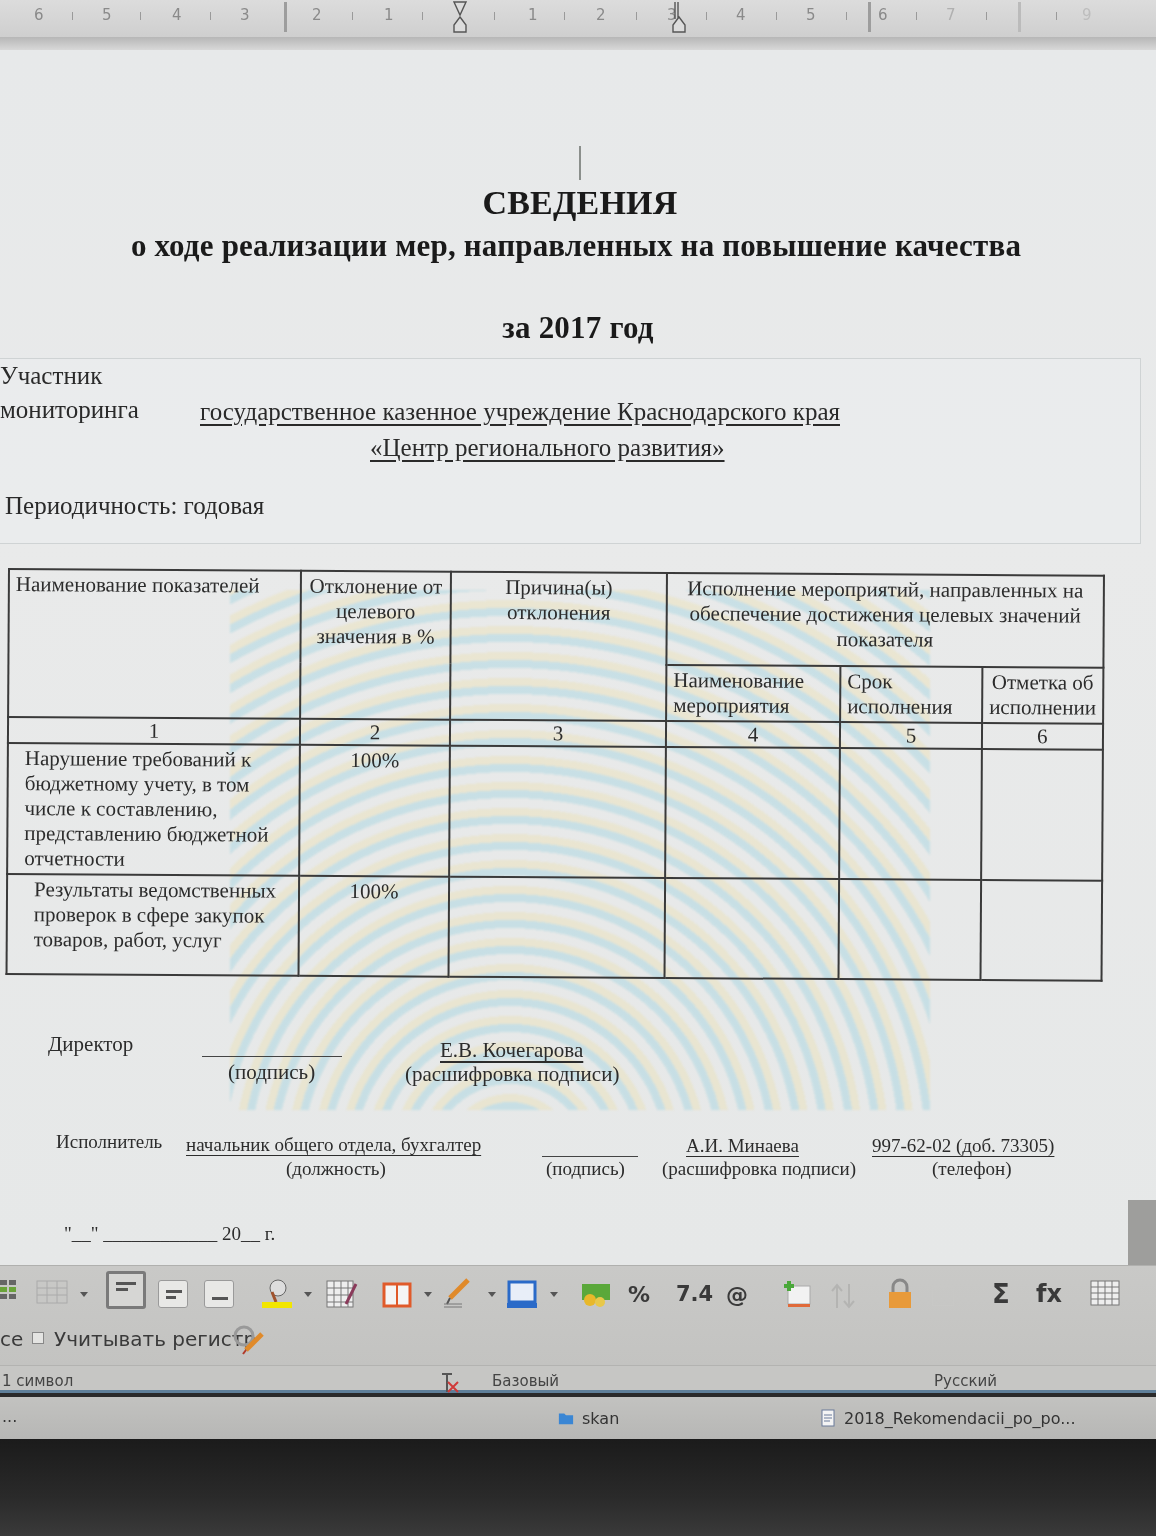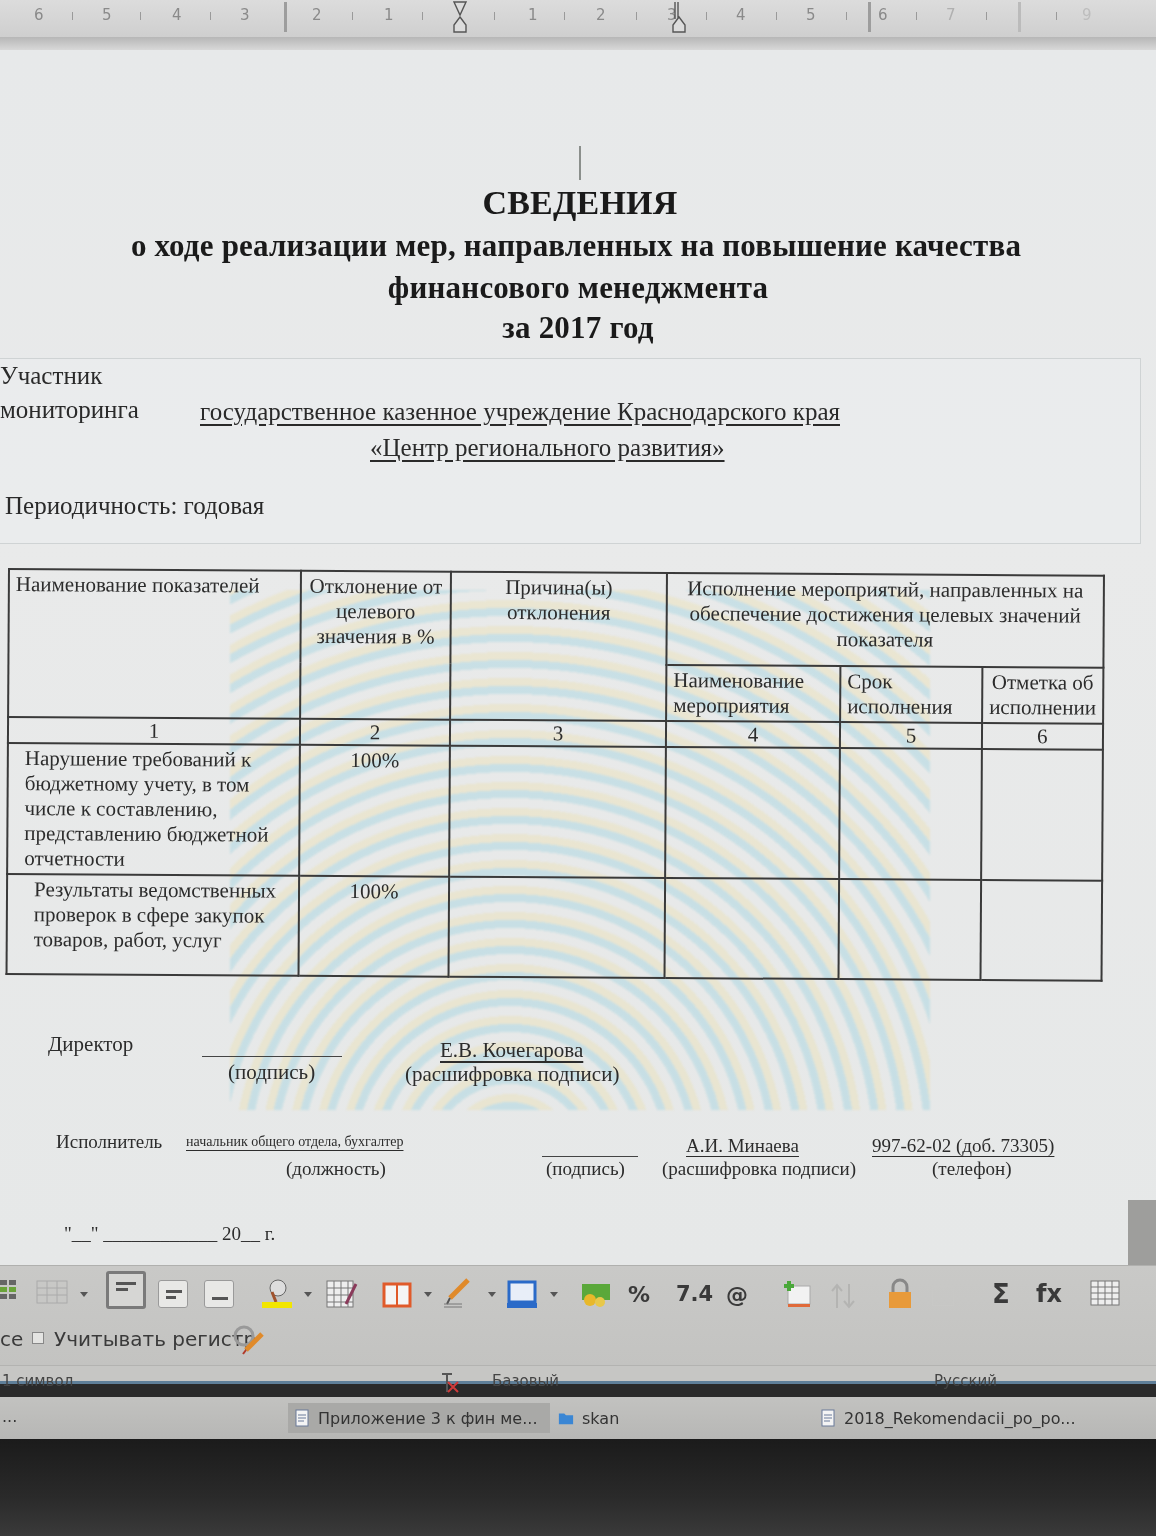--- a/index.html
+++ b/index.html
@@ -58,21 +58,21 @@
             font-size: 22px; color: #3a3a3a; }
   .tb-box { width: 30px; height: 28px; border: 1px solid #9a9a9a; border-radius: 3px; background: #e8e8e6; }
   .tb-box.active { border: 3px solid #7a7a7a; background: #d6d6d4; width: 40px; height: 38px; }
   .tb-box .l1, .tb-box .l2 { position: absolute; height: 3px; background: #555; left: 7px; }
   .drop { position: absolute; top: 26px; width: 0; height: 0; border-left: 4px solid transparent;
           border-right: 4px solid transparent; border-top: 5px solid #555; }
   .find-row { position: absolute; top: 1326px; font-family: "DejaVu Sans", sans-serif; font-size: 20px; color: #3a3a3a; }
   .checkbox { position: absolute; width: 12px; height: 12px; border: 1px solid #888; background: #e4e4e2; }
 
   
-  .statusbar { position: absolute; left: 0; top: 1365px; width: 1156px; height: 19px;
+  .statusbar { position: absolute; left: 0; top: 1365px; width: 1156px; height: 28px;
                background: #c6c6c4; border-top: 1px solid #b3b3b1; border-bottom: 3px solid #5f7f99;
                font-family: "DejaVu Sans", sans-serif; font-size: 15px; color: #444; }
   .statusbar span { position: absolute; top: 6px; }
 
   
   .taskbar { position: absolute; left: 0; top: 1397px; width: 1156px; height: 42px;
              background: linear-gradient(#c2c2c0, #b7b7b5); font-family: "DejaVu Sans", sans-serif;
              font-size: 16px; color: #333; }
   .task { position: absolute; top: 6px; height: 30px; display: flex; align-items: center; gap: 8px; padding: 0 6px; }
   .task.active { background: #a9a9a7; }
@@ -124,21 +124,20 @@
     <div class="minor" style="left:1056px"></div>
 </div>
 <div class="ruler-shade"></div>
 
 <div class="page">
   <div class="moire"></div>
   <div class="cursor-bar"></div>
 
   <div class="title t1">СВЕДЕНИЯ</div>
   <div class="title t2">о ходе реализации мер, направленных на повышение качества</div>
-  <div class="title t3">финансового менеджмента</div>
   <div class="title t4">за 2017 год</div>
 
   <div class="infobox"></div>
   <div class="lbl" style="left:0;top:312px">Участник</div>
   <div class="lbl" style="left:0;top:346px">мониторинга</div>
   <div class="lbl ul" style="left:200px;top:348px">государственное казенное учреждение Краснодарского края</div>
   <div class="lbl" style="left:5px;top:442px">Периодичность: годовая</div>
   <div class="lbl ul" style="left:370px;top:384px">«Центр регионального развития»</div>
 
   <table class="tbl">
@@ -181,21 +180,21 @@
   </tbody>
     </table>
 
   <div class="sig" style="left:48px;top:982px">Директор</div>
   <div class="sigline" style="left:202px;top:1006px;width:140px"></div>
   <div class="sig" style="left:228px;top:1010px">(подпись)</div>
   <div class="sig ul" style="left:440px;top:988px">Е.В. Кочегарова</div>
   <div class="sig" style="left:405px;top:1012px">(расшифровка подписи)</div>
 
   <div class="sig" style="left:56px;top:1081px;font-size:19px">Исполнитель</div>
-  <div class="sig ul" style="left:186px;top:1084px;font-size:14px">начальник общего отдела, бухгалтер</div>
+  <div class="sig ul" style="left:186px;top:1084px;font-size:19px">начальник общего отдела, бухгалтер</div>
   <div class="sig" style="left:286px;top:1108px;font-size:19px">(должность)</div>
   <div class="sigline" style="left:542px;top:1106px;width:96px"></div>
   <div class="sig" style="left:546px;top:1108px;font-size:19px">(подпись)</div>
   <div class="sig ul" style="left:686px;top:1085px;font-size:19px">А.И. Минаева</div>
   <div class="sig" style="left:662px;top:1108px;font-size:19px">(расшифровка подписи)</div>
   <div class="sig ul" style="left:872px;top:1085px;font-size:19px">997-62-02 (доб. 73305)</div>
   <div class="sig" style="left:932px;top:1108px;font-size:19px">(телефон)</div>
 
   <div class="sig" style="left:64px;top:1173px;font-size:19px">"__" ____________ 20__ г.</div>
 </div>
@@ -312,27 +311,20 @@
   <svg style="position:absolute;left:438px;top:6px" width="22" height="22" viewBox="0 0 22 22">
     <path d="M4 2H14M9 2V20" stroke="#555" stroke-width="2"></path>
       <path d="M10 10L20 20M20 10L10 20" stroke="#d03a3a" stroke-width="2"></path>
   </svg>
   <span style="left:492px">Базовый</span>
   <span style="left:934px">Русский</span>
 </div>
 
 <div class="taskbar">
   <span style="position:absolute;left:2px;top:10px">...</span>
-  <div class="task active" style="left:288px;width:262px">
-    <svg class="ico" viewBox="0 0 14 18">
-      <rect x="1" y="1" width="12" height="16" fill="#f4f4f4" stroke="#6a7a9a"></rect>
-        <path d="M3 6H11M3 9H11M3 12H9" stroke="#6a7a9a"></path>
-    </svg>
-    <span>Приложение 3 к фин ме...</span>
-  </div>
   <div class="task" style="left:552px">
     <svg class="ico" viewBox="0 0 18 16" width="20">
       <path d="M1 3H7L9 5H17V15H1Z" fill="#3a86d4"></path>
     </svg>
     <span>skan</span>
   </div>
   <div class="task" style="left:814px">
     <svg class="ico" viewBox="0 0 14 18">
       <rect x="1" y="1" width="12" height="16" fill="#f4f4f4" stroke="#6a7a9a"></rect>
         <path d="M3 6H11M3 9H11M3 12H9" stroke="#6a7a9a"></path>

